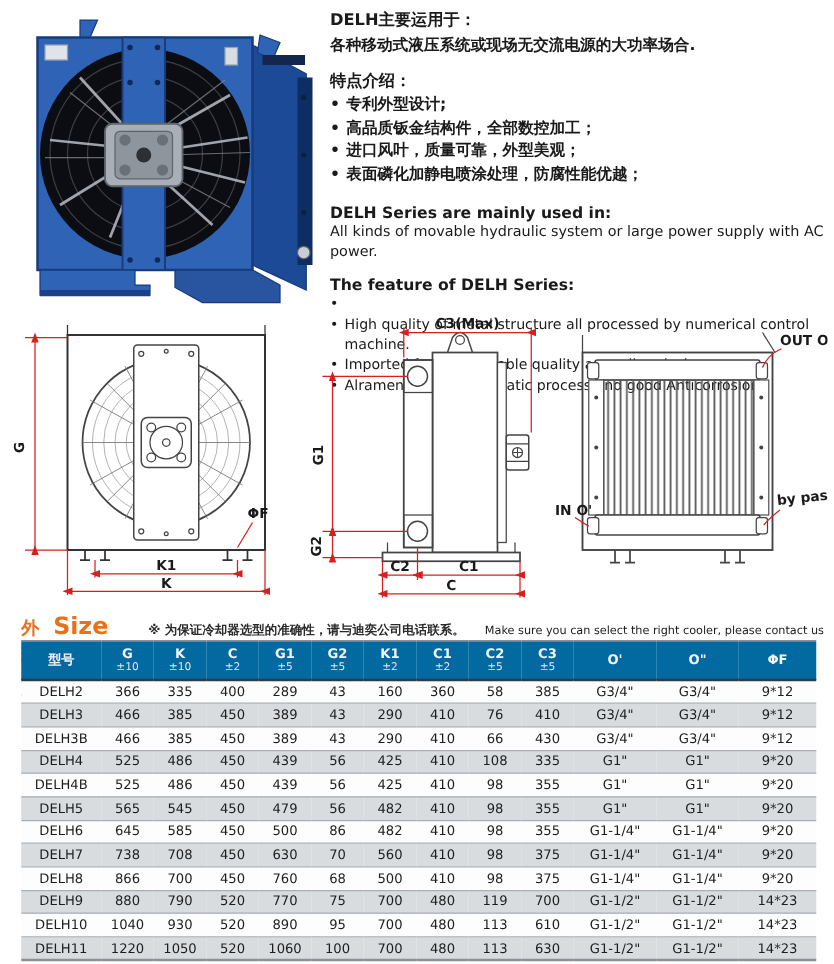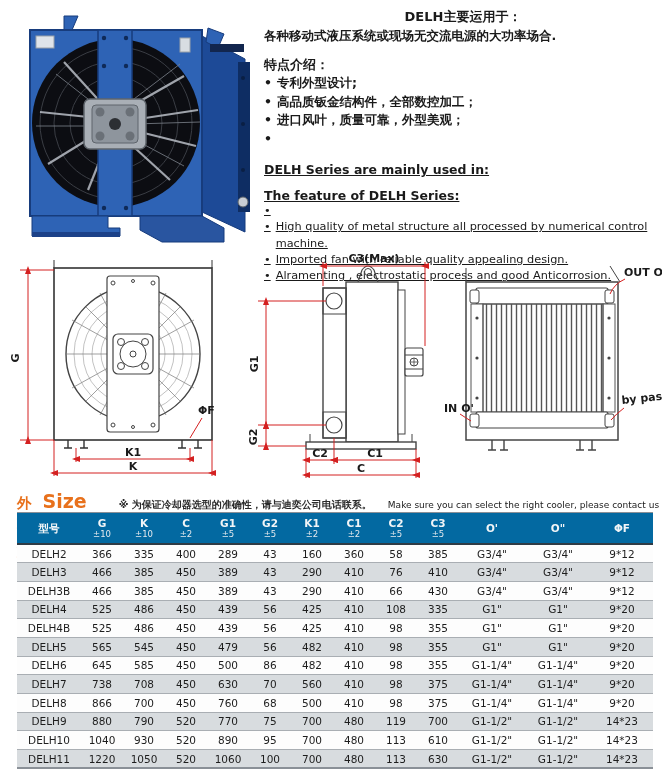--- a/index.html
+++ b/index.html
@@ -2,27 +2,27 @@
 <html><head>
 <meta charset="utf-8">
 <style>
   * { margin:0; padding:0; box-sizing:border-box; }
   html,body { background:#fff; }
   body { font-family:"DejaVu Sans","Liberation Sans",sans-serif; }
   .page { position:relative; width:667px; height:771px; background:#fff; overflow:hidden; }
 
   
   .intro { position:absolute; left:264px; top:8px; width:398px; color:#1a1a1a; }
-  .zh-title { font-size:13px; font-weight:700; line-height:1.45;text-align:center; }
+  .zh-title { font-size:13px; font-weight:700; line-height:1.45; }
   .zh-desc  { font-size:12.5px; font-weight:700; line-height:1.45; }
   .zh-feat-title { font-size:13px; font-weight:700; margin-top:11px; }
   .bullet { display:flex; gap:5px; line-height:1.5; }
   .zh-bullets .bullet { font-size:12.5px; font-weight:700; }
   .dot { flex:0 0 auto; }
-  .en-block { margin-top:13px;text-decoration:underline; }
+  .en-block { margin-top:13px; }
   .en-used-title { font-size:12.5px; font-weight:700; }
   .en-used-desc { font-size:11.5px; line-height:1.4; }
   .en-feat-title { font-size:12.5px; font-weight:700; margin-top:11px; }
   .en-bullets .bullet { font-size:11.3px; line-height:1.45; }
 
   
   .drawings { position:absolute; left:6px; top:252px; width:656px; height:238px; display:flex; }
   .drawings svg { display:block; }
   .dim-label { font-size:11px; fill:#1a1a1a; font-weight:700; }
   .port-label { font-size:11px; fill:#1a1a1a; font-weight:700; }
@@ -137,24 +137,26 @@
         <div class="bullet">
           <span class="dot">•</span>
           <span class="btext">高品质钣金结构件，全部数控加工；</span>
         </div>
         <div class="bullet">
           <span class="dot">•</span>
           <span class="btext">进口风叶，质量可靠，外型美观；</span>
         </div>
         <div class="bullet">
           <span class="dot">•</span>
+          <span class="btext">表面磷化加静电喷涂处理，防腐性能优越；</span>
         </div>
       </div>
     <div class="en-block">
       <div class="en-used-title">DELH Series are mainly used in:</div>
+      <div class="en-used-desc">All kinds of movable hydraulic system or large power supply with AC power.</div>
       <div class="en-feat-title">The feature of DELH Series:</div>
       <div class="en-bullets">
           <div class="bullet">
             <span class="dot">•</span>
           </div>
           <div class="bullet">
             <span class="dot">•</span>
             <span class="btext">High quality of metal structure all processed by numerical control machine.</span>
           </div>
           <div class="bullet">

